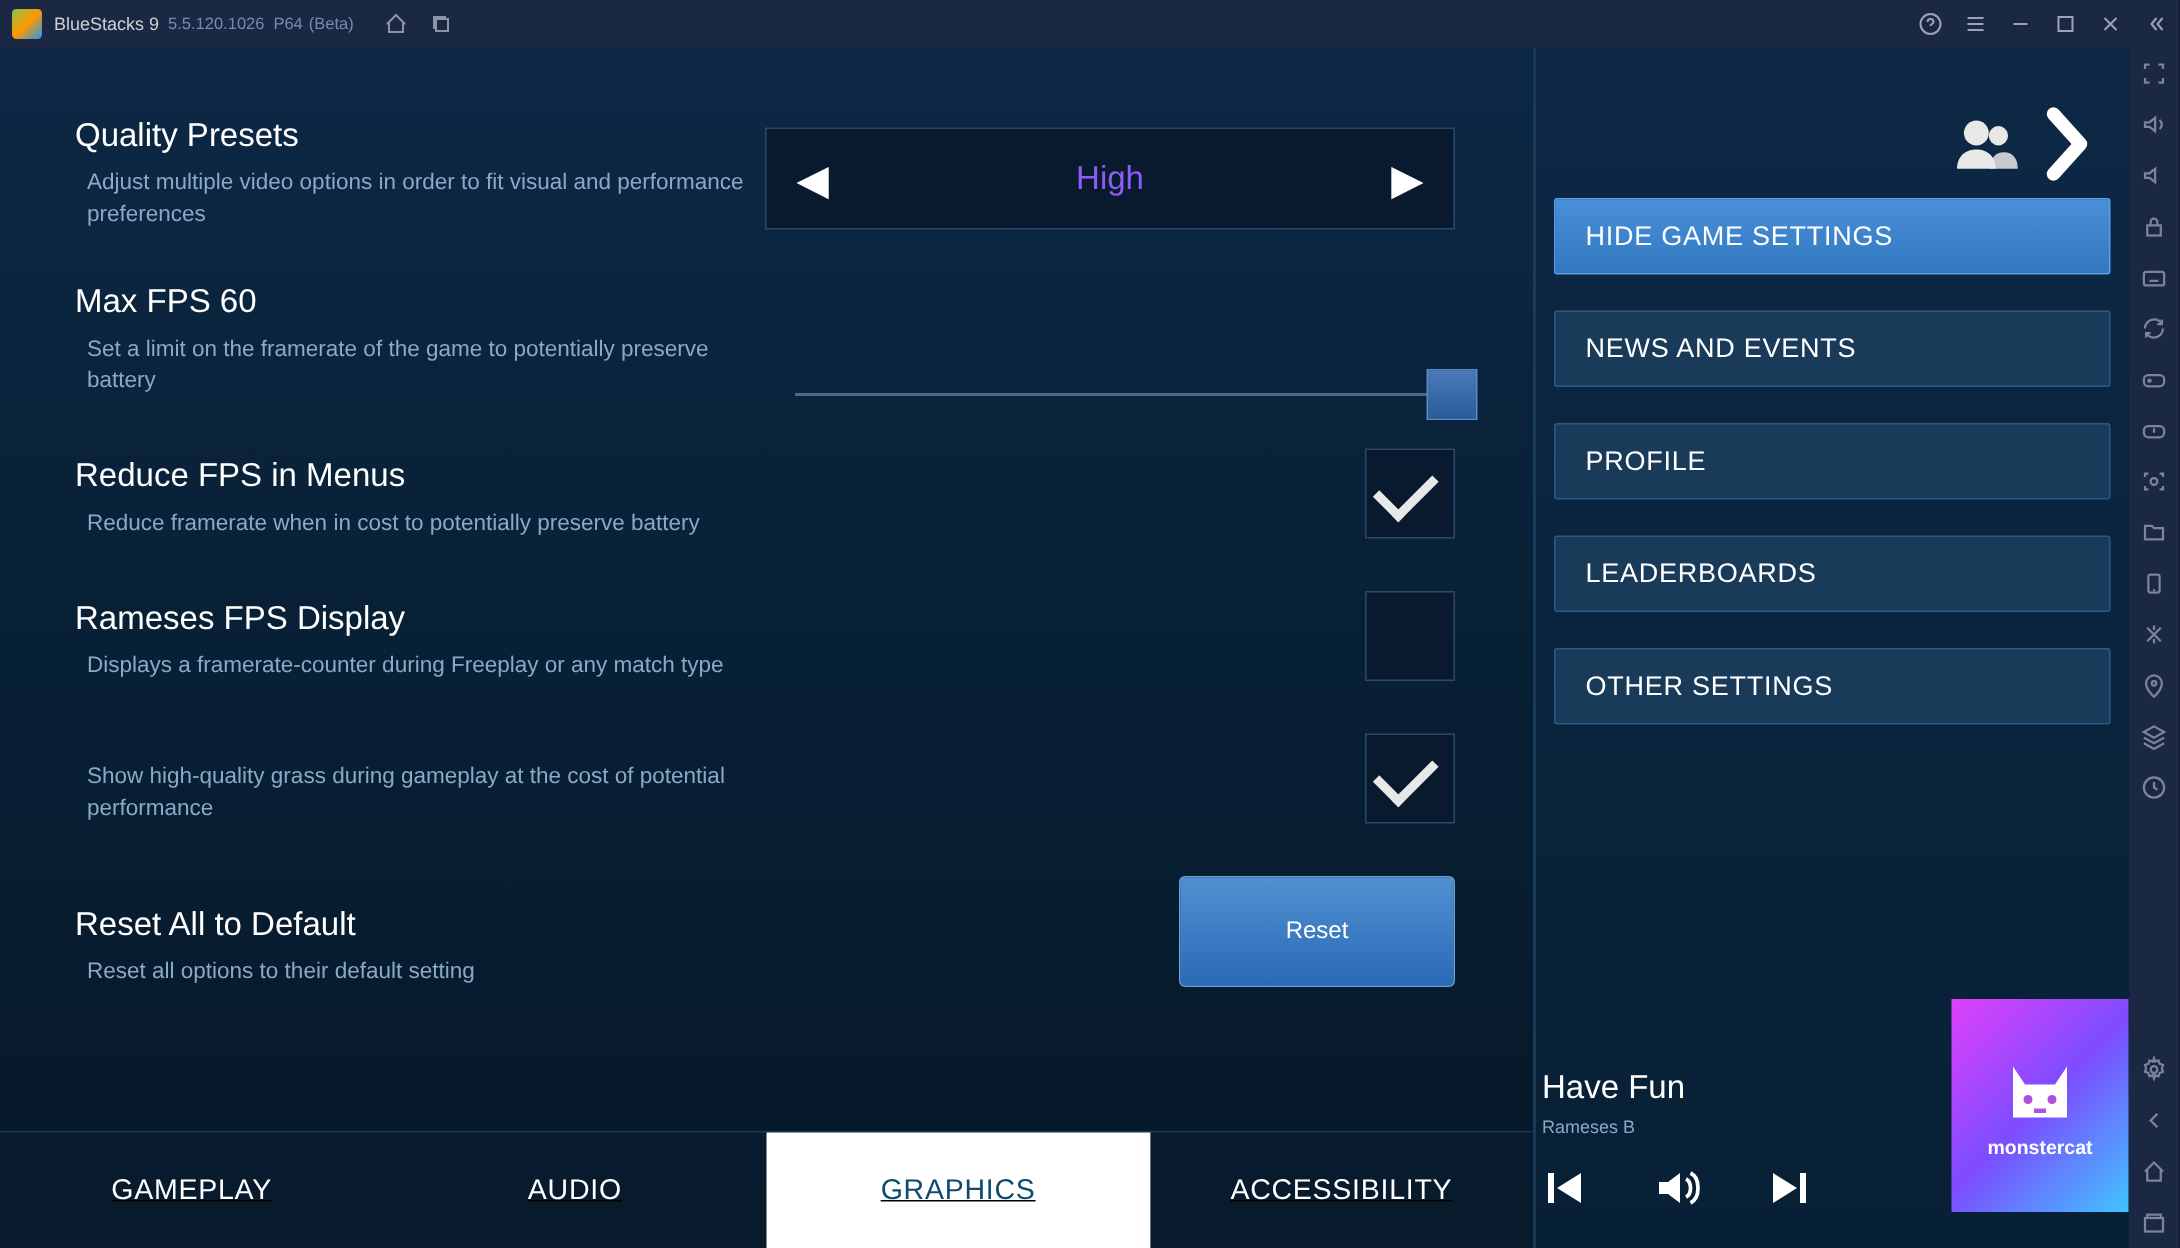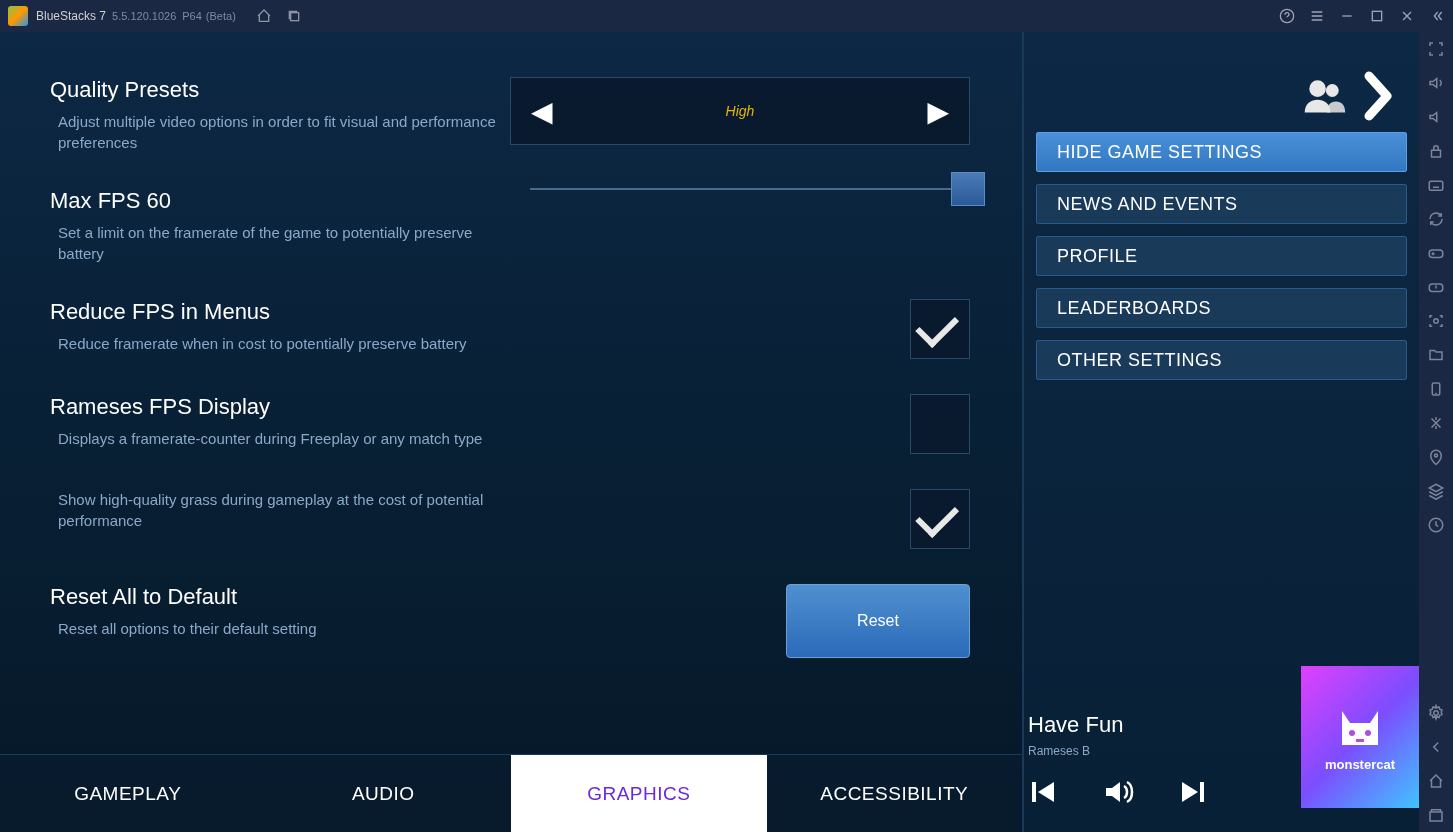--- a/index.html
+++ b/index.html
@@ -17,56 +17,56 @@
 .title-right-icon { width: 16px; height: 16px; cursor: pointer; opacity: 0.8; }
 
 
 .main-container { display: flex; height: 800px; }
 
 
 .game-area { width: 1024px; height: 800px; background: linear-gradient(180deg, #0d2845 0%, #082035 50%, #061828 100%); position: relative; border-right: 2px solid #1a3a5a; display: flex; flex-direction: column; }
 
 .settings-content { flex: 1; padding: 45px 50px 10px 50px; overflow: hidden; }
 
-.setting-row { display: flex; align-items: flex-start; margin-bottom: 35px; }
+.setting-row { display: flex; align-items: flex-end; margin-bottom: 35px; }
 .setting-left { flex: 1; max-width: 460px; }
 .setting-title { color: #ffffff; font-size: 22px; font-weight: 400; margin-bottom: 8px; }
 .setting-desc { color: #8aa8c8; font-size: 15px; line-height: 1.4; padding-left: 8px; }
 .setting-right { width: 460px; display: flex; justify-content: flex-end; align-items: center; }
 
 
 .preset-selector { width: 460px; height: 68px; background: #0a1a2e; border: 1px solid #2a4a6a; display: flex; align-items: center; justify-content: space-between; padding: 0 20px; }
 .preset-arrow { color: #ffffff; font-size: 28px; cursor: pointer; user-select: none; }
-.preset-value { color: #eab308; font-size: 14px; font-style: italic; }
+.preset-value { color: #8b5cf6; font-size: 22px; }
 
 
 .slider-track { width: 440px; height: 2px; background: #4a6a8a; position: relative; }
 .slider-handle { position: absolute; right: -15px; top: -16px; width: 34px; height: 34px; background: linear-gradient(180deg, #4a7ab8 0%, #2a5a98 100%); border: 1px solid #5a8ac8; cursor: pointer; }
 
 
 .checkbox { width: 60px; height: 60px; background: #0a1a2e; border: 1px solid #2a4a6a; display: flex; align-items: center; justify-content: center; cursor: pointer; }
 .checkbox.checked::after { content: ''; width: 32px; height: 18px; border-left: 6px solid #e8e8e8; border-bottom: 6px solid #e8e8e8; transform: rotate(-45deg) translateY(-4px); }
 
 
 .reset-button { width: 184px; height: 74px; background: linear-gradient(180deg, #5090d0 0%, #2a6ab8 100%); border: 1px solid #6aa0d8; color: #ffffff; font-size: 16px; display: flex; align-items: center; justify-content: center; cursor: pointer; border-radius: 4px; }
 
 
-.bottom-tabs { height: 78px; display: flex; border-top: 1px solid #1a3a5a; }
+.bottom-tabs { height: 78px; display: flex; border-top: 1px solid #1a3a5a; text-decoration: underline; }
 .tab { flex: 1; display: flex; align-items: center; justify-content: center; color: #ffffff; font-size: 19px; font-weight: 500; letter-spacing: 0.5px; cursor: pointer; background: rgba(10, 30, 50, 0.5); }
-.tab.active { background: #ffffff; color: #6d28d9; }
+.tab.active { background: #ffffff; color: #0c4a6e; }
 
 
 .right-panel { width: 395px; height: 800px; background: linear-gradient(180deg, #0d2845 0%, #082035 100%); position: relative; }
 
 .top-icons { position: absolute; top: 38px; right: 20px; display: flex; gap: 12px; align-items: center; }
 .users-icon { width: 46px; height: 40px; }
 .forward-arrow { width: 40px; height: 52px; cursor: pointer; }
 
 .menu-list { padding: 100px 12px 0 12px; }
-.menu-item { height: 40px; background: #1a3a5a; border: 1px solid #2a5a8a; margin-bottom: 12px; display: flex; align-items: center; padding: 0 20px; color: #ffffff; font-size: 18px; letter-spacing: 0.5px; cursor: pointer; border-radius: 2px; }
+.menu-item { height: 51px; background: #1a3a5a; border: 1px solid #2a5a8a; margin-bottom: 24px; display: flex; align-items: center; padding: 0 20px; color: #ffffff; font-size: 18px; letter-spacing: 0.5px; cursor: pointer; border-radius: 2px; }
 .menu-item.selected { background: linear-gradient(180deg, #4a90d8 0%, #3278c0 100%); border-color: #5aa0e8; }
 
 .music-player { position: absolute; bottom: 24px; left: 4px; right: 12px; }
 .song-title { color: #ffffff; font-size: 22px; margin-bottom: 6px; }
 .song-artist { color: #8aa8c8; font-size: 12px; margin-bottom: 18px; }
 .player-controls { display: flex; gap: 42px; align-items: center; }
 .player-btn { width: 32px; height: 32px; cursor: pointer; }
 
 .album-art { position: absolute; bottom: 24px; right: 0px; width: 118px; height: 142px; background: linear-gradient(135deg, #e040fb 0%, #7c4dff 50%, #40c4ff 100%); display: flex; flex-direction: column; align-items: center; justify-content: center; color: white; }
 .album-text { font-size: 13px; font-weight: bold; margin-top: 4px; }
@@ -76,21 +76,21 @@
 .sidebar-icon { width: 18px; height: 18px; opacity: 0.6; cursor: pointer; }
 .sidebar-bottom { margin-top: auto; padding-bottom: 8px; display: flex; flex-direction: column; gap: 16px; align-items: center; }
 
 svg { display: block; }
 </style>
 </head>
 <body>
 
 <div class="title-bar">
   <div class="logo"></div>
-  <span class="title-text">BlueStacks 7</span>
+  <span class="title-text">BlueStacks 9</span>
   <span class="title-version">5.5.120.1026</span>
   <span class="title-version">P64</span>
   <span class="title-beta">(Beta)</span>
   <div class="title-icons">
     <svg class="title-icon" viewBox="0 0 24 24" fill="none" stroke="#c0c0d0" stroke-width="2">
         <path d="M3 12l9-9 9 9M5 10v10h14V10"></path>
       </svg>
     <svg class="title-icon" viewBox="0 0 24 24" fill="none" stroke="#c0c0d0" stroke-width="2">
         <rect x="7" y="7" width="12" height="12"></rect>
         <path d="M5 17V5h12"></path>

